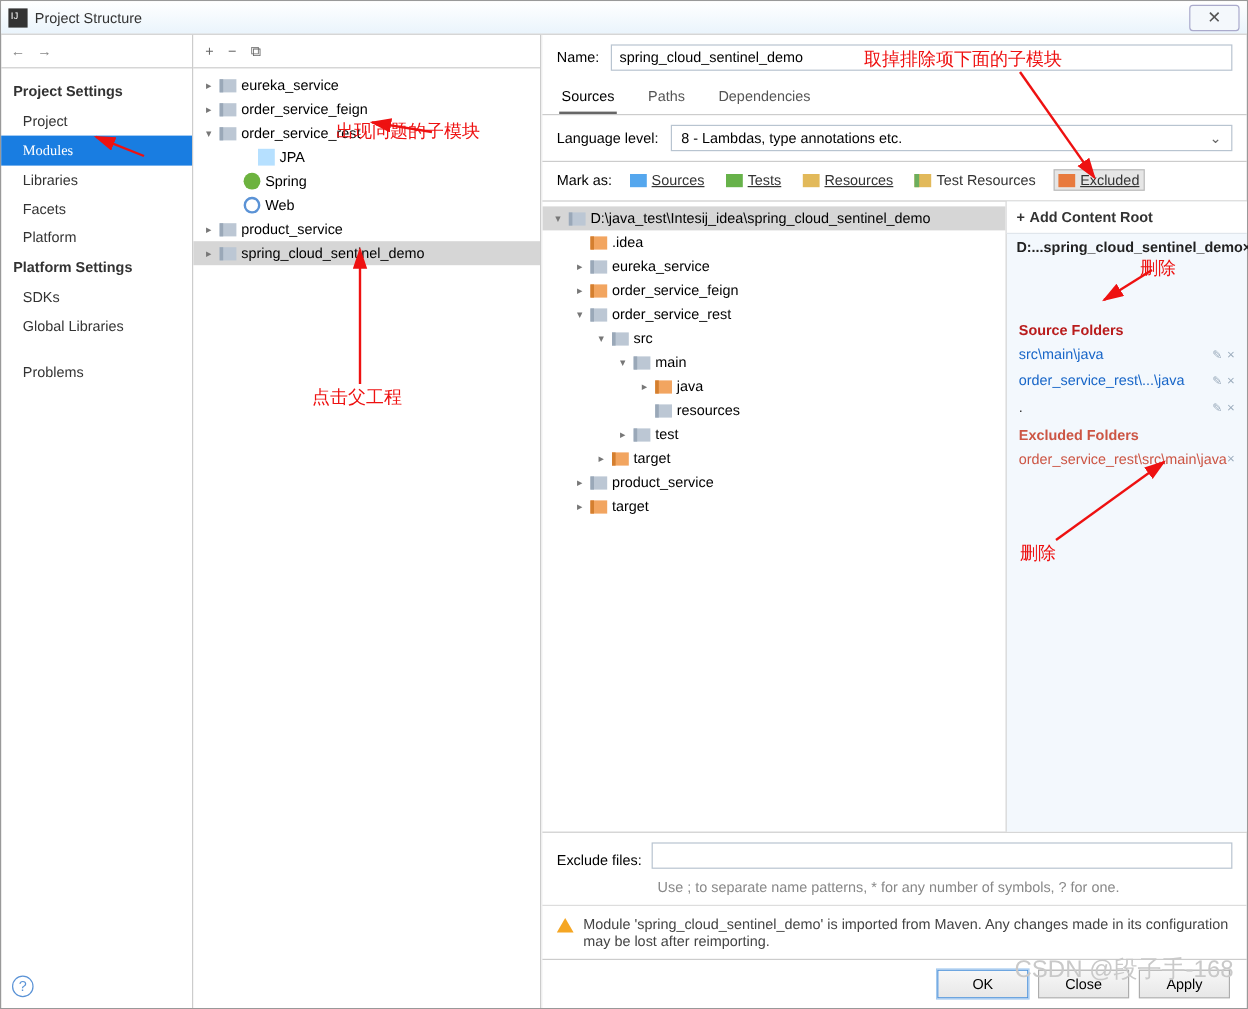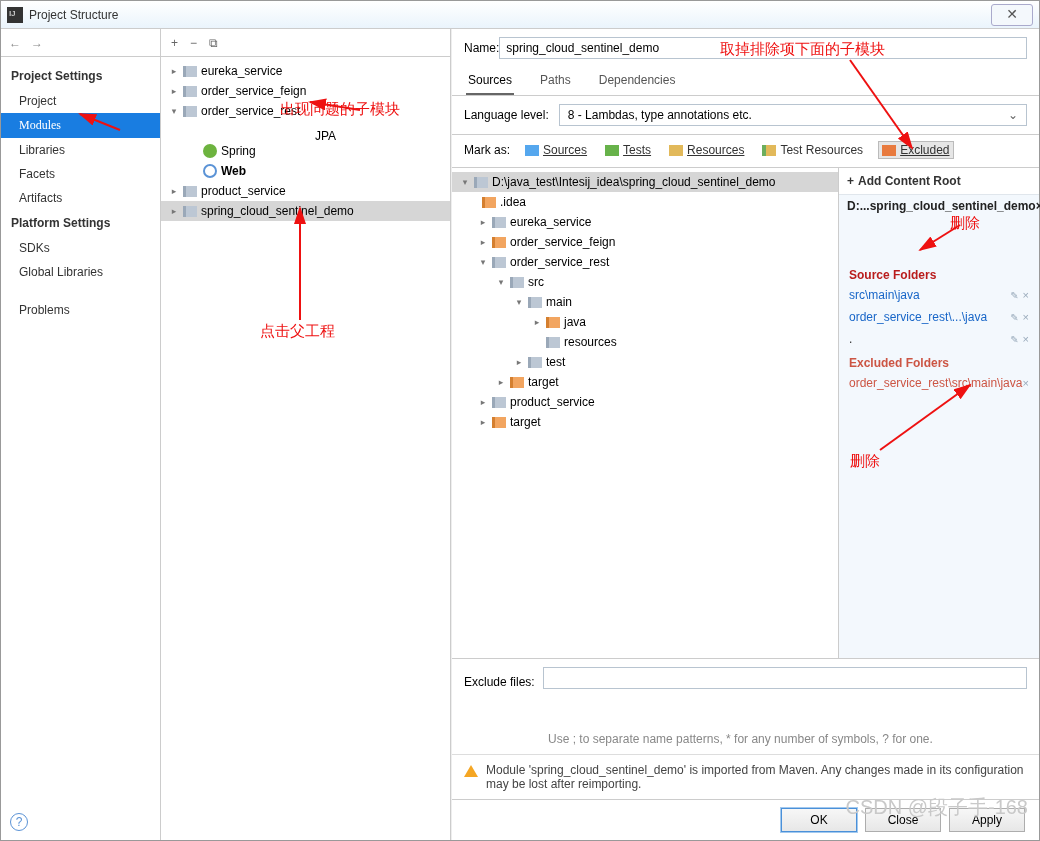--- a/index.html
+++ b/index.html
@@ -22,21 +22,21 @@
 .mid-tree { flex:1; overflow:auto; padding:4px 0; }
 .tree-row { display:flex; align-items:center; height:20px; padding-left:6px; gap:4px; }
 .tree-row.selected { background:#d6d6d6; }
 .tog { width:10px; display:inline-block; text-align:center; color:#777; font-size:9px; }
 .folder-icon { width:14px; height:11px; background:#bcc7d4; border-left:3px solid #9aa8b8; display:inline-block; }
 .folder-icon.orange { background:#f2a560; border-left-color:#d47f2f; }
 .jpa-icon { width:14px; height:14px; background:#b6e0ff; display:inline-block; }
 .spring-icon { width:14px; height:14px; border-radius:50%; background:#6db33f; display:inline-block; }
 .web-icon { width:14px; height:14px; border-radius:50%; border:2px solid #5b93d6; display:inline-block; background:#fff; }
 .right { flex:1; display:flex; flex-direction:column; border-left:1px solid #eee; }
-.form-row { display:flex; align-items:center; padding:8px 12px; }
+.form-row { display:flex; align-items:center; padding:8px 12px; gap:10px; }
 .txt { border:1px solid #b8c4d0; padding:3px 6px; height:22px; background:#fff; }
 .tabs { display:flex; gap:24px; padding:0 14px; border-bottom:1px solid #ccc; }
 .tab { padding:6px 2px; color:#555; }
 .tab.active { border-bottom:2px solid #666; color:#000; }
 .ll-row { padding:8px 12px; display:flex; align-items:center; gap:10px; border-bottom:1px solid #ccc; }
 .dd { flex:1; border:1px solid #b8c4d0; height:22px; padding:2px 8px; background:#fff; display:flex; align-items:center; justify-content:space-between; }
 .dd .chev { color:#666; }
 .mark-row { display:flex; align-items:center; gap:12px; padding:6px 12px 8px 12px; border-bottom:1px solid #ccc; flex-wrap:wrap; }
 .mark-btn { display:flex; align-items:center; gap:4px; padding:1px 3px; color:#333; }
 .mark-btn.excl { background:#e6e6e6; border:1px solid #bbb; }
@@ -53,21 +53,21 @@
 .sp-row { padding:4px 10px; color:#333; display:flex; align-items:center; justify-content:space-between; }
 .sp-row .x { color:#9ab; font-size:11px; }
 .sp-row .pen { color:#9ab; font-size:10px; margin-right:4px; }
 .sp-link { color:#1866c8; }
 .sp-path { font-weight:bold; color:#222; padding:4px 8px; display:flex; justify-content:space-between; }
 .sp-section { font-weight:bold; padding:6px 10px 2px 10px; }
 .sp-blue { color:#b91c1c;margin-top:45px; }
 .sp-green { color:#2a8a2a; }
 .sp-red { color:#c54; }
 .exclude-row { padding:8px 12px; display:flex; align-items:flex-end; gap:8px; }
-.hint { color:#888; padding:0 12px 8px 96px;margin-top:35px; }
+.hint { color:#888; padding:0 12px 8px 96px; }
 .warn { display:flex; gap:8px; padding:8px 12px; color:#444; align-items:flex-start; border-top:1px solid #ddd; }
 .warn-ico { width:0; height:0; border-left:7px solid transparent; border-right:7px solid transparent; border-bottom:12px solid #f5a623; margin-top:2px; }
 .btnbar { display:flex; gap:8px; justify-content:flex-end; padding:8px 14px; border-top:1px solid #ccc; }
 .btn { min-width:76px; height:24px; border:1px solid #adadad; background:linear-gradient(#f7f7f7,#e7e7e7); padding:0 10px; }
 .btn.primary { border:1px solid #4a90d9; outline:1px solid #a3c9ee; }
 .help-ico { position:absolute; left:10px; bottom:10px; width:18px; height:18px; border-radius:50%; border:1px solid #5b93d6; color:#5b93d6; text-align:center; line-height:16px; background:#fff; }
 
 
 .anno { position:absolute; color:#e11; font-size:15px; pointer-events:none; font-family: "SimSun","Microsoft YaHei",sans-serif; }
 svg.overlay { position:absolute; top:0; left:0; pointer-events:none; }
@@ -89,21 +89,21 @@
       <div class="nav-arrows">
         <span>←</span>
         <span>→</span>
       </div>
       <div class="side-list">
         <div class="side-head">Project Settings</div>
         <div class="side-item">Project</div>
         <div class="side-item selected">Modules</div>
         <div class="side-item">Libraries</div>
         <div class="side-item">Facets</div>
-        <div class="side-item">Artifacts</div>
+        <div class="side-item">Platform</div>
         <div class="side-head">Platform Settings</div>
         <div class="side-item">SDKs</div>
         <div class="side-item">Global Libraries</div>
         <div style="height:14px"></div>
         <div class="side-item">Problems</div>
       </div>
     </div>
 
     <div class="middle">
       <div class="mid-tools">
@@ -120,31 +120,31 @@
           <div class="tree-row" style="padding-left: 8px;">
             <span class="tog">▸</span>
             <span class="folder-icon"></span>
             <span>order_service_feign</span>
           </div>
           <div class="tree-row" style="padding-left: 8px;">
             <span class="tog">▾</span>
             <span class="folder-icon"></span>
             <span>order_service_rest</span>
           </div>
-          <div class="tree-row" style="padding-left: 40px; flex-direction: column;">
+          <div class="tree-row" style="padding-left: 40px;">
             <span class="tog"></span>
             <span class="jpa-icon"></span>
             <span>JPA</span>
           </div>
           <div class="tree-row" style="padding-left: 28px;">
             <span class="tog"></span>
             <span class="spring-icon"></span>
             <span>Spring</span>
           </div>
-          <div class="tree-row" style="padding-left: 28px; font-weight: bold;">
+          <div class="tree-row" style="padding-left: 28px;">
             <span class="tog"></span>
             <span class="web-icon"></span>
             <span>Web</span>
           </div>
           <div class="tree-row" style="padding-left: 8px;">
             <span class="tog">▸</span>
             <span class="folder-icon"></span>
             <span>product_service</span>
           </div>
           <div class="tree-row selected" style="padding-left: 8px;">
@@ -196,21 +196,21 @@
           </span>
       </div>
 
       <div class="sources-body">
         <div class="dir-tree" id="dir-tree">
             <div class="tree-row selected" style="padding-left: 8px;">
               <span class="tog">▾</span>
               <span class="folder-icon"></span>
               <span>D:\java_test\Intesij_idea\spring_cloud_sentinel_demo</span>
             </div>
-            <div class="tree-row" style="padding-left: 16px;">
+            <div class="tree-row" style="padding-left: 26px;">
               <span class="tog"></span>
               <span class="folder-icon orange"></span>
               <span>.idea</span>
             </div>
             <div class="tree-row" style="padding-left: 26px;">
               <span class="tog">▸</span>
               <span class="folder-icon"></span>
               <span>eureka_service</span>
             </div>
             <div class="tree-row" style="padding-left: 26px;">

